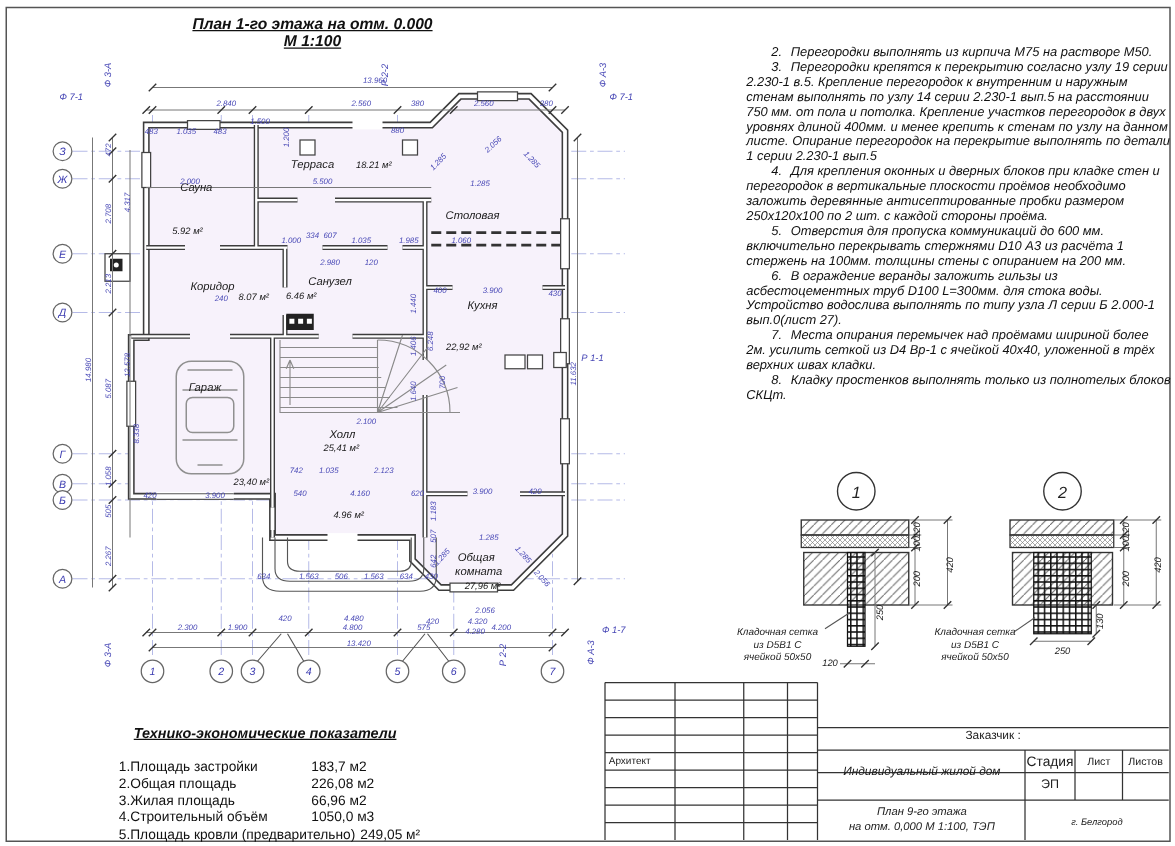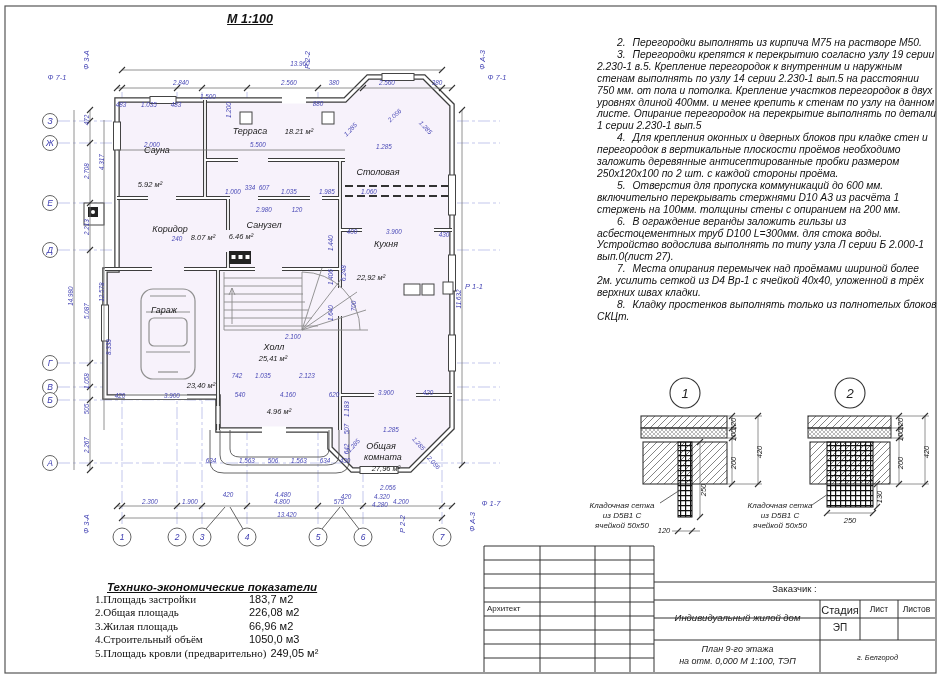--- a/index.html
+++ b/index.html
@@ -9,23 +9,23 @@
   
   .sheet-title{left:100px;top:12px;width:300px;text-align:center;
                font:bold italic 12.5px "Liberation Sans",sans-serif;color:#111;}
   .sheet-title div{text-decoration:underline;}
   .notes{left:597px;top:37px;width:340px;font:italic 10.3px "Liberation Sans",sans-serif;
          line-height:11.9px;color:#111;}
   .note{margin:0;}
   .note-n{margin-left:20px;margin-right:7px;}
   .ind{left:95px;top:581px;width:345px;}
   .ind-title{font:bold italic 11.5px "Liberation Sans",sans-serif;text-decoration:underline;
-             margin-left:12px;margin-bottom:0;color:#111;}
+             margin-left:12px;margin-bottom:15px;color:#111;}
   .ind-row{display:flex;font:11px "Liberation Sans",sans-serif;line-height:13.4px;color:#111;}
-  .ind-label{min-width:150px;font-family:Liberation Serif, serif;}
+  .ind-label{min-width:150px;}
   .ind-value{margin-left:4px;}
   
   .tb{font:9.5px "Liberation Sans",sans-serif;color:#222;text-align:center;}
   .tb-it{font-style:italic;}
   
   svg text{font-family:"Liberation Sans",sans-serif;}
   .room{font-size:9px;font-style:italic;fill:#1a1a1a;text-anchor:middle;}
   .area{font-size:7.5px;font-style:italic;fill:#1a1a1a;text-anchor:middle;}
   .dim{font-size:6.3px;font-style:italic;fill:#4848b6;text-anchor:middle;}
   .ref{font-size:7.5px;font-style:italic;fill:#4848b6;text-anchor:middle;}
@@ -370,20 +370,21 @@
 
   <g class="tbl">
     <path d="M484,546 H654 M484,546 V672
              M540,546 V672 M595,546 V672 M630,546 V672 M654,546 V672
              M484,560 H654 M484,574 H654 M484,588 H654 M484,602 H654 M484,616 H654 M484,630 H654 M484,644 H654 M484,658 H654
              M654,582 H935 M654,600 H935 M654,640 H935 M654,618 H935 M820,600 V672 M860,600 V640 M898,600 V640"></path>
   </g>
 </svg>
 
 <div class="abs sheet-title">
+  <div>План 1-го этажа на отм. 0.000</div>
   <div>М 1:100</div>
 </div>
 
 <div class="abs notes">
 
 
     <p class="note">
       <span class="note-n">2.</span><span>Перегородки выполнять из кирпича М75 на растворе М50.</span>
     </p>
 

